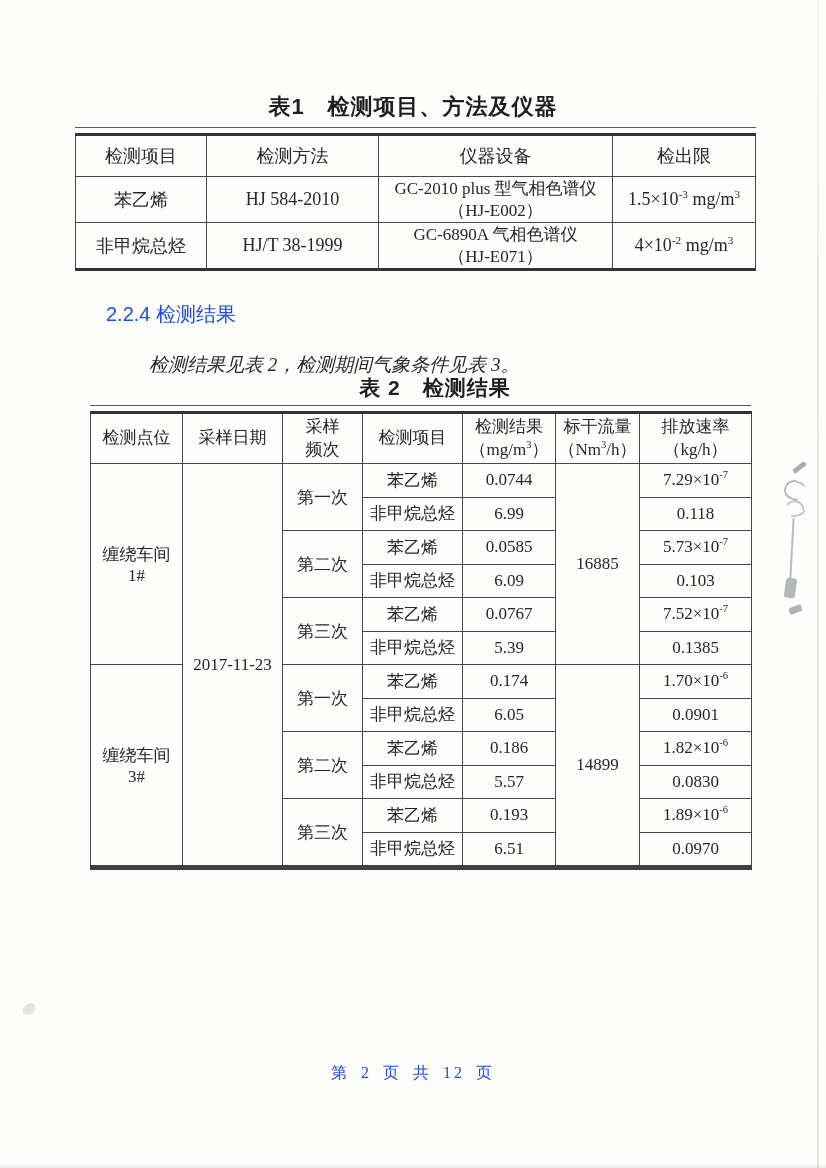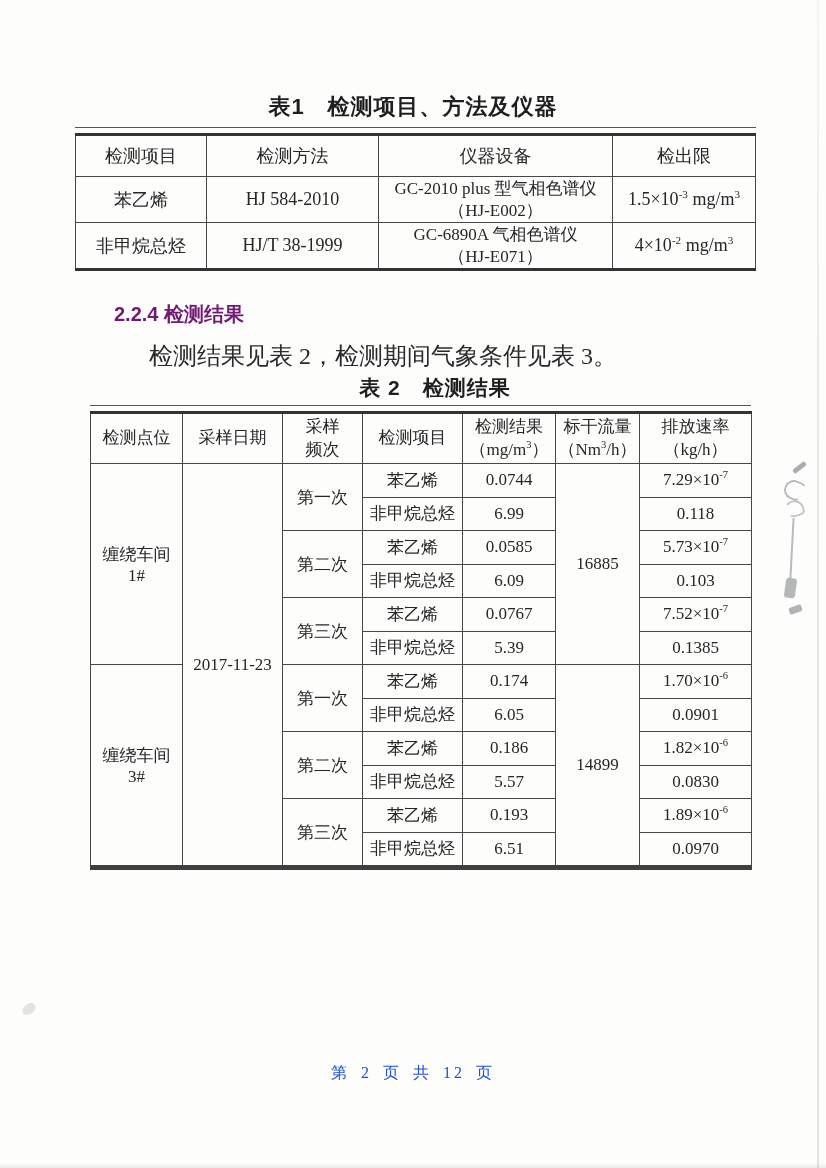--- a/index.html
+++ b/index.html
@@ -11,26 +11,26 @@
   }
   
   .tbl-title{
     position:absolute;left:0;width:100%;text-align:center;
     font-family:"Liberation Sans","DejaVu Sans",sans-serif;
     font-weight:700;color:#1e1e1e;letter-spacing:1px;
   }
   #t1-title{top:92px;font-size:22px;}
   #t2-title{top:374px;font-size:21px;padding-left:22px;}
   #sec-heading{
-    position:absolute;left:114px;top:301px;
+    position:absolute;left:106px;top:301px;
     font-family:"Liberation Sans","DejaVu Sans",sans-serif;
-    font-weight:700;font-size:20px;color:#701a75;
+    font-weight:400;font-size:20px;color:#1d4ed8;
   }
   #sec-paragraph{
-    position:absolute;left:149px;top:340px;font-size:24px;color:#2a2a2a;
+    position:absolute;left:149px;top:352px;font-size:19px;color:#2a2a2a;font-style:italic;
   }
   
   table{position:absolute;border-collapse:collapse;table-layout:fixed;}
   th,td{
     border:1px solid #474747;text-align:center;vertical-align:middle;
     font-weight:400;padding:0 2px;color:#262626;
   }
   .thin-rule{position:absolute;height:1px;background:#555;}
   #t1-rule{left:75px;top:127px;width:681px;}
   #t2-rule{left:90px;top:405px;width:661px;}

